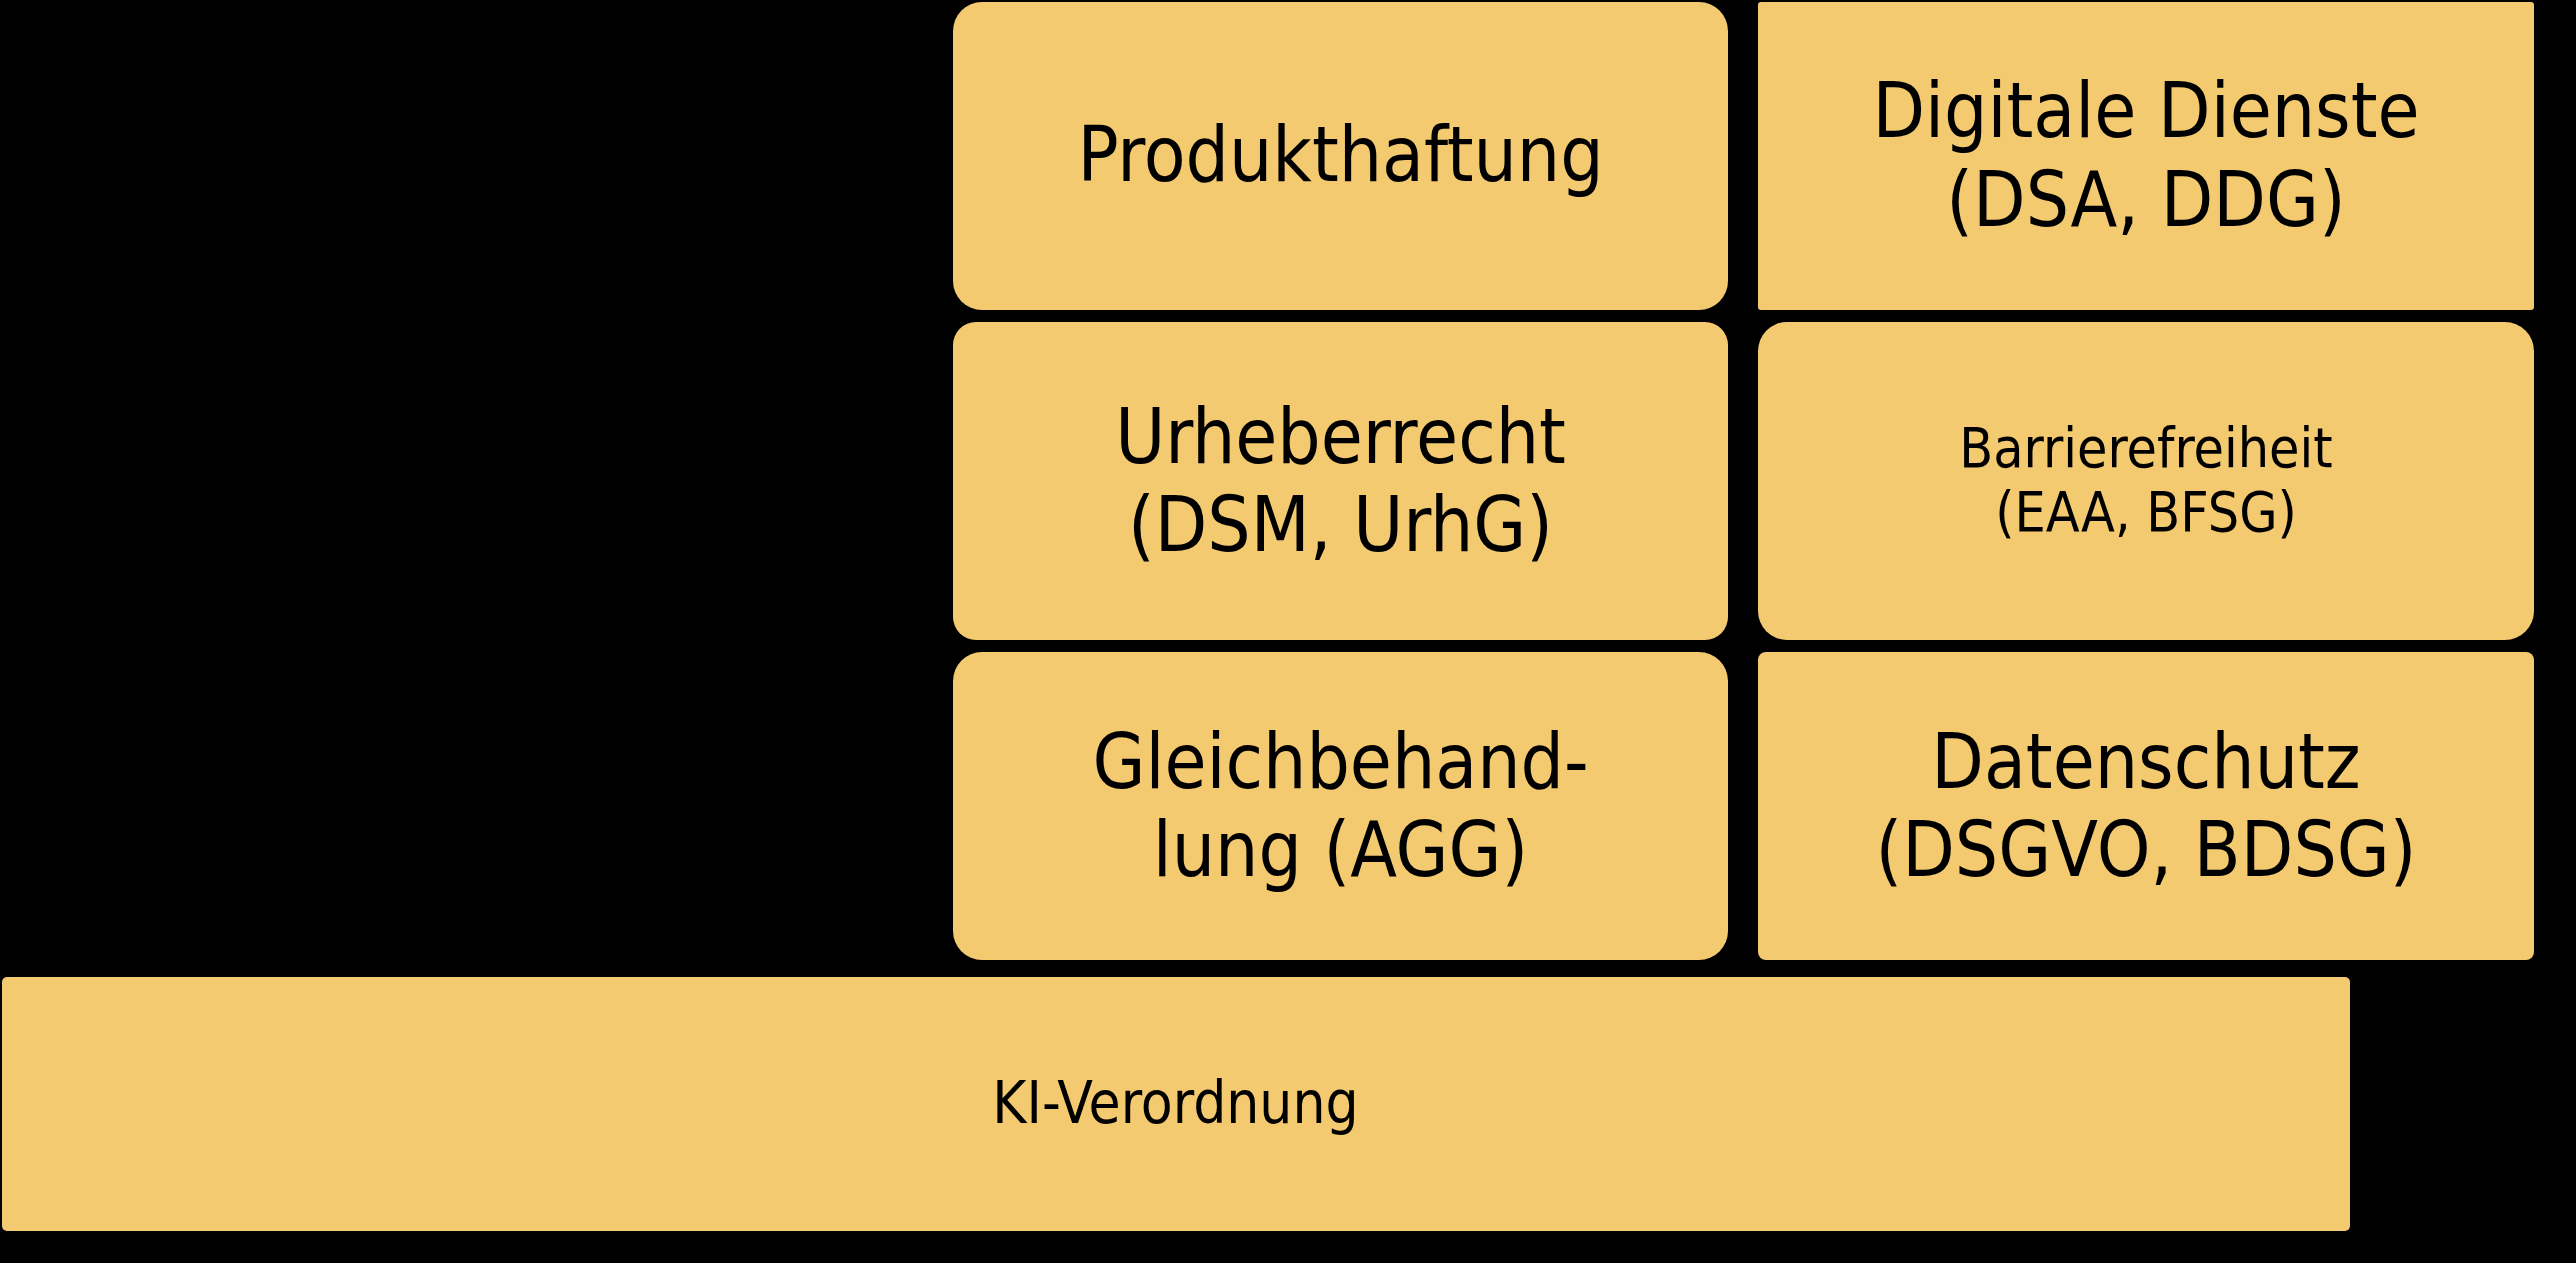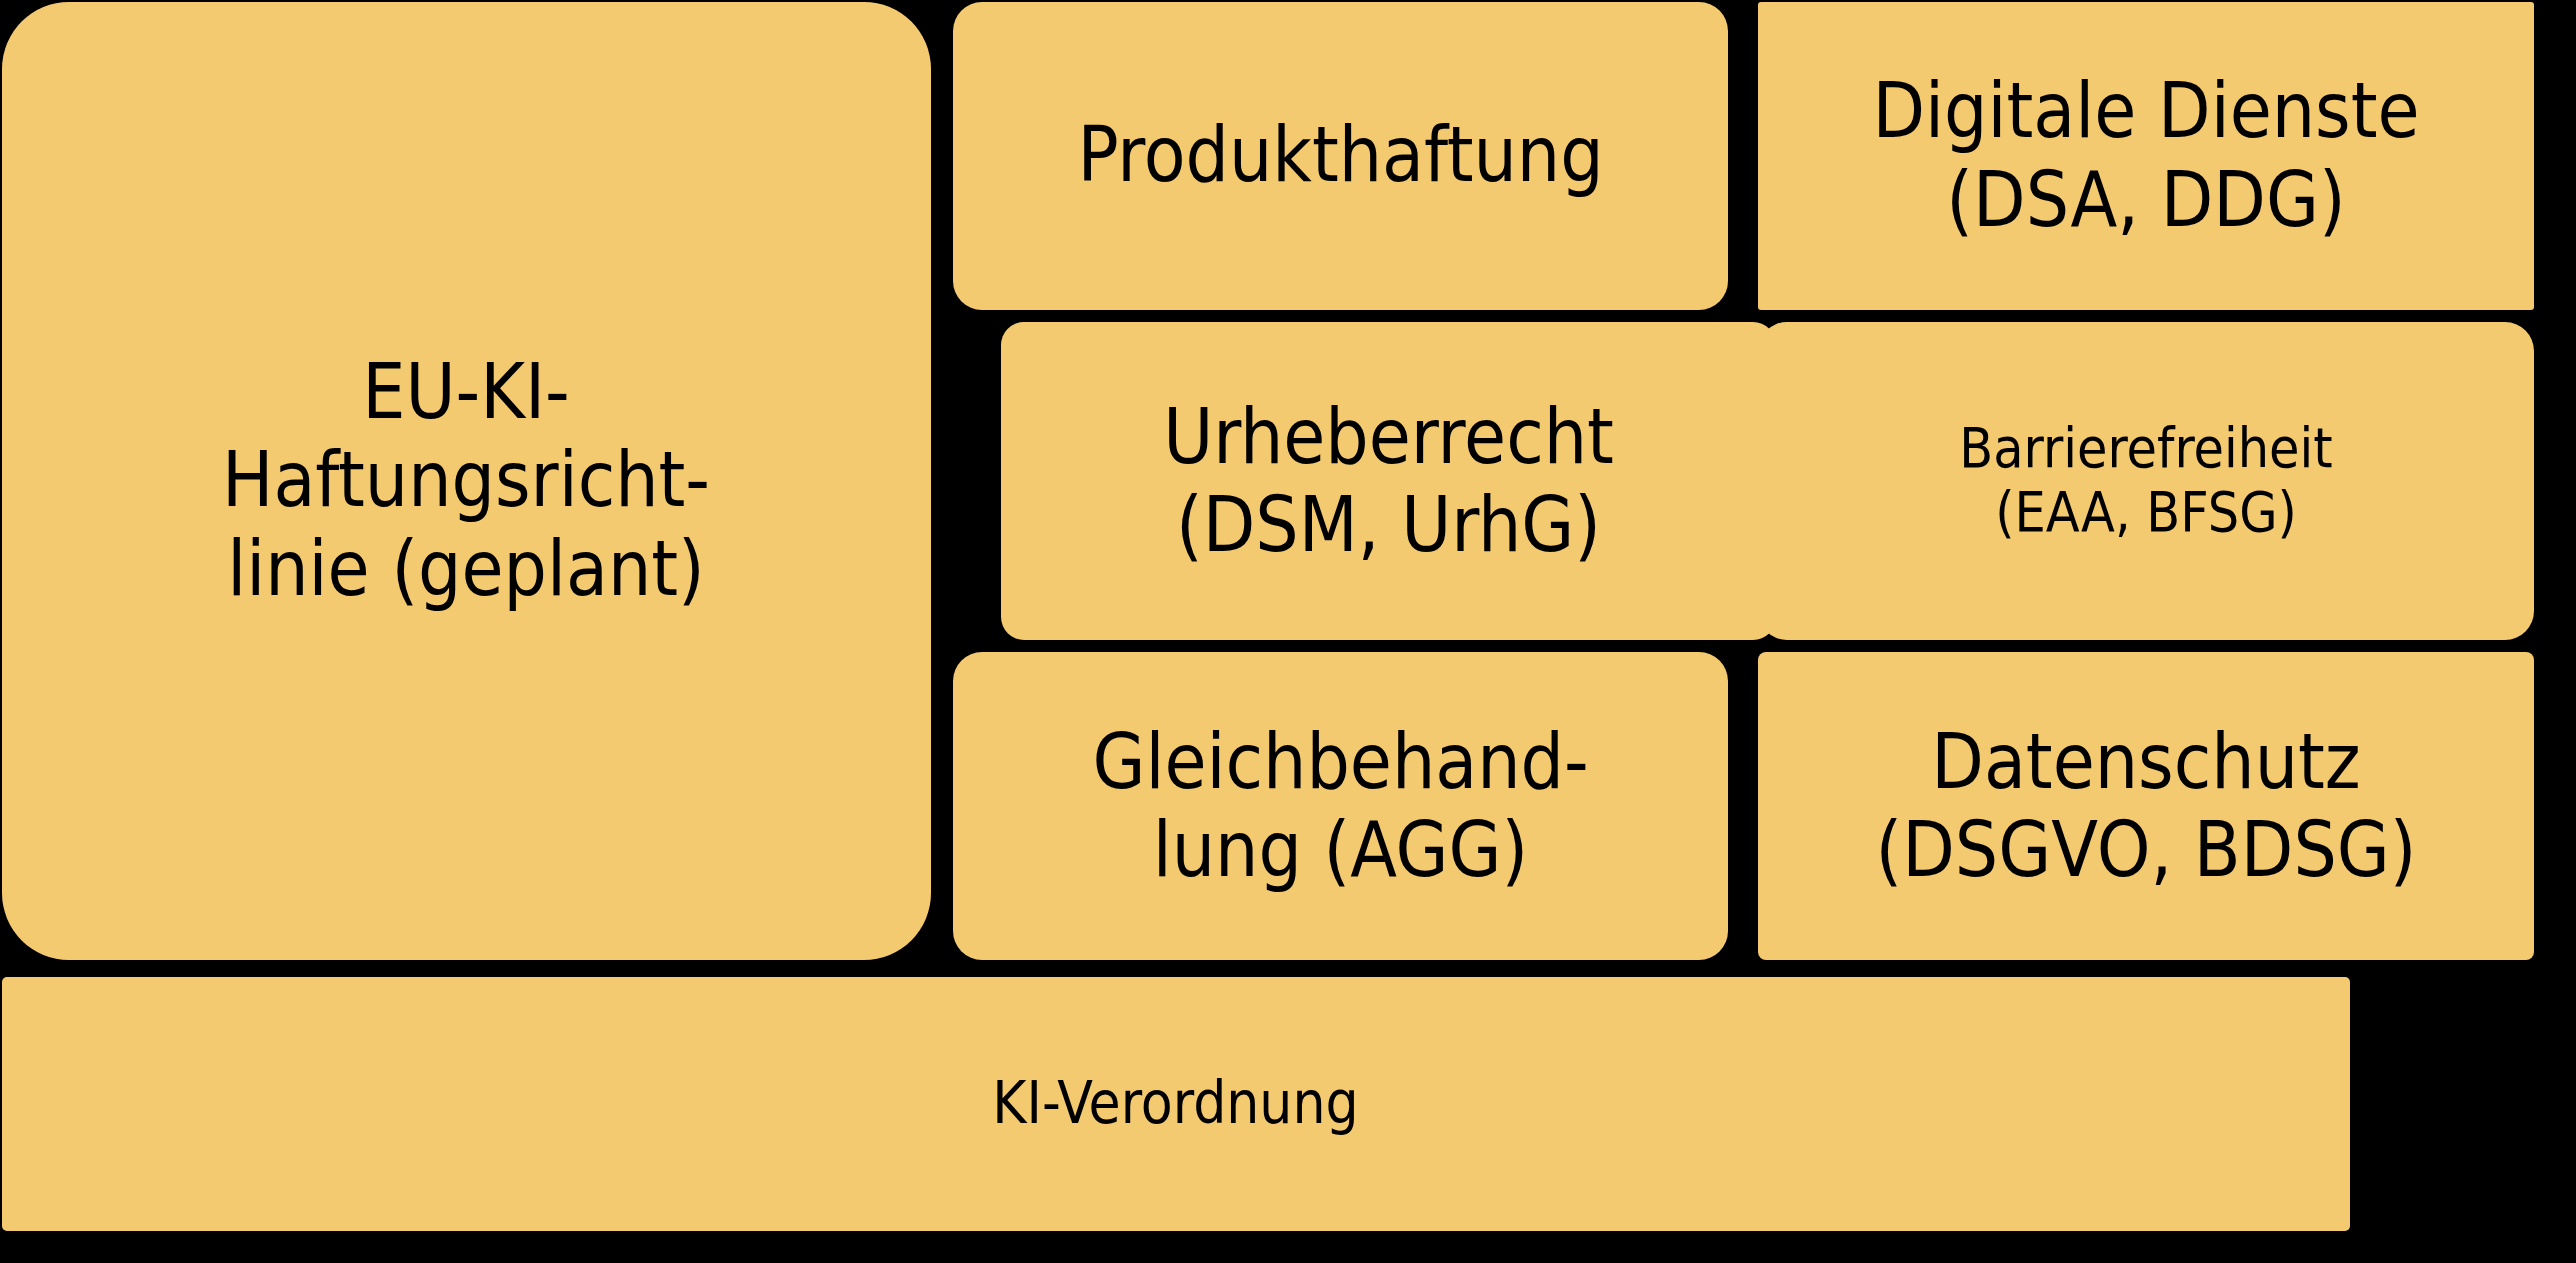--- a/index.html
+++ b/index.html
@@ -52,21 +52,20 @@
     padding: 0 25px;
   }
   #box-copyright {
     left: 953px;
     top: 322px;
     width: 775px;
     height: 318px;
     border-radius: 23px;
     font-size: 76px;
     padding: 0 25px;
-    margin-left: 48px;
   }
   #box-equal-treatment {
     left: 953px;
     top: 652px;
     width: 775px;
     height: 308px;
     border-radius: 29px;
     font-size: 76px;
     padding: 0 25px;
   }
@@ -108,23 +107,20 @@
     height: 254px;
     border-radius: 5px;
     font-size: 58px;
   }
 </style>
 </head>
 <body>
 
 <div id="stage">
 
-  <div class="box" id="box-eu-liability">EU-KI-
-Haftungsricht-
-linie (geplant)</div>
 
   <div class="box" id="box-product-liability">Produkthaftung</div>
 
   <div class="box" id="box-copyright">Urheberrecht
 (DSM, UrhG)</div>
 
   <div class="box" id="box-equal-treatment">Gleichbehand-
 lung (AGG)</div>
 
   <div class="box" id="box-digital-services">Digitale Dienste

